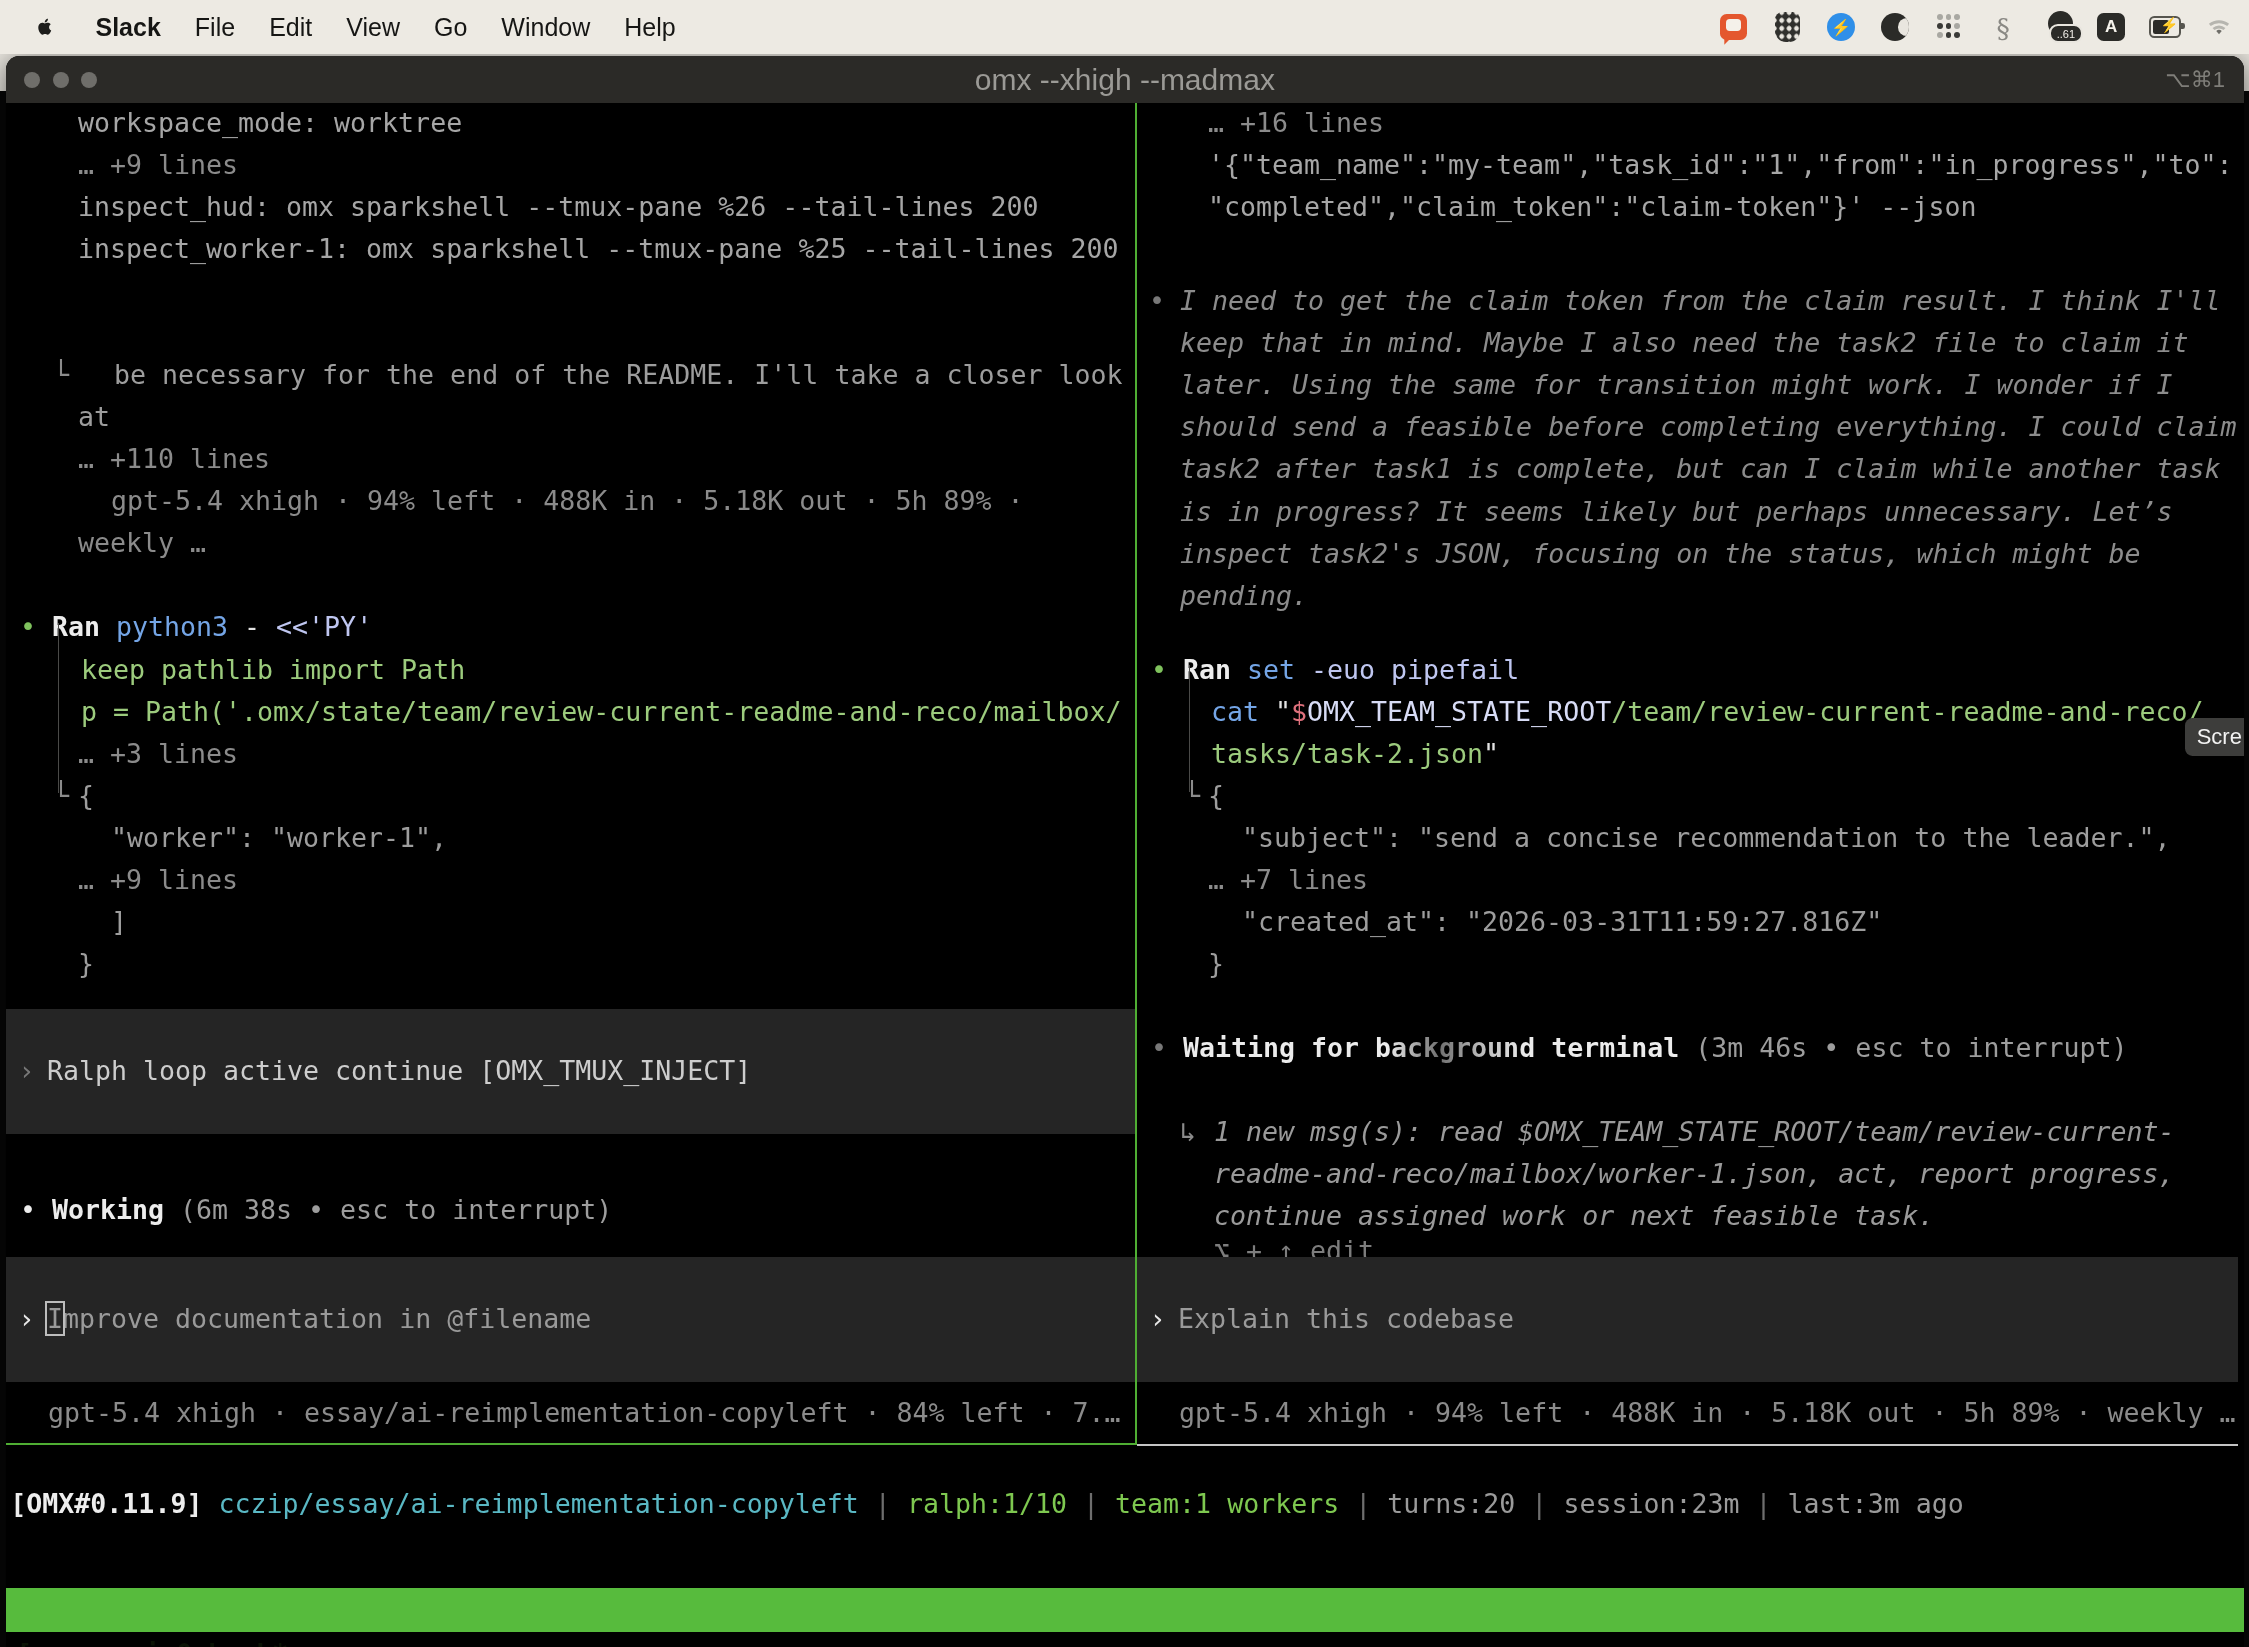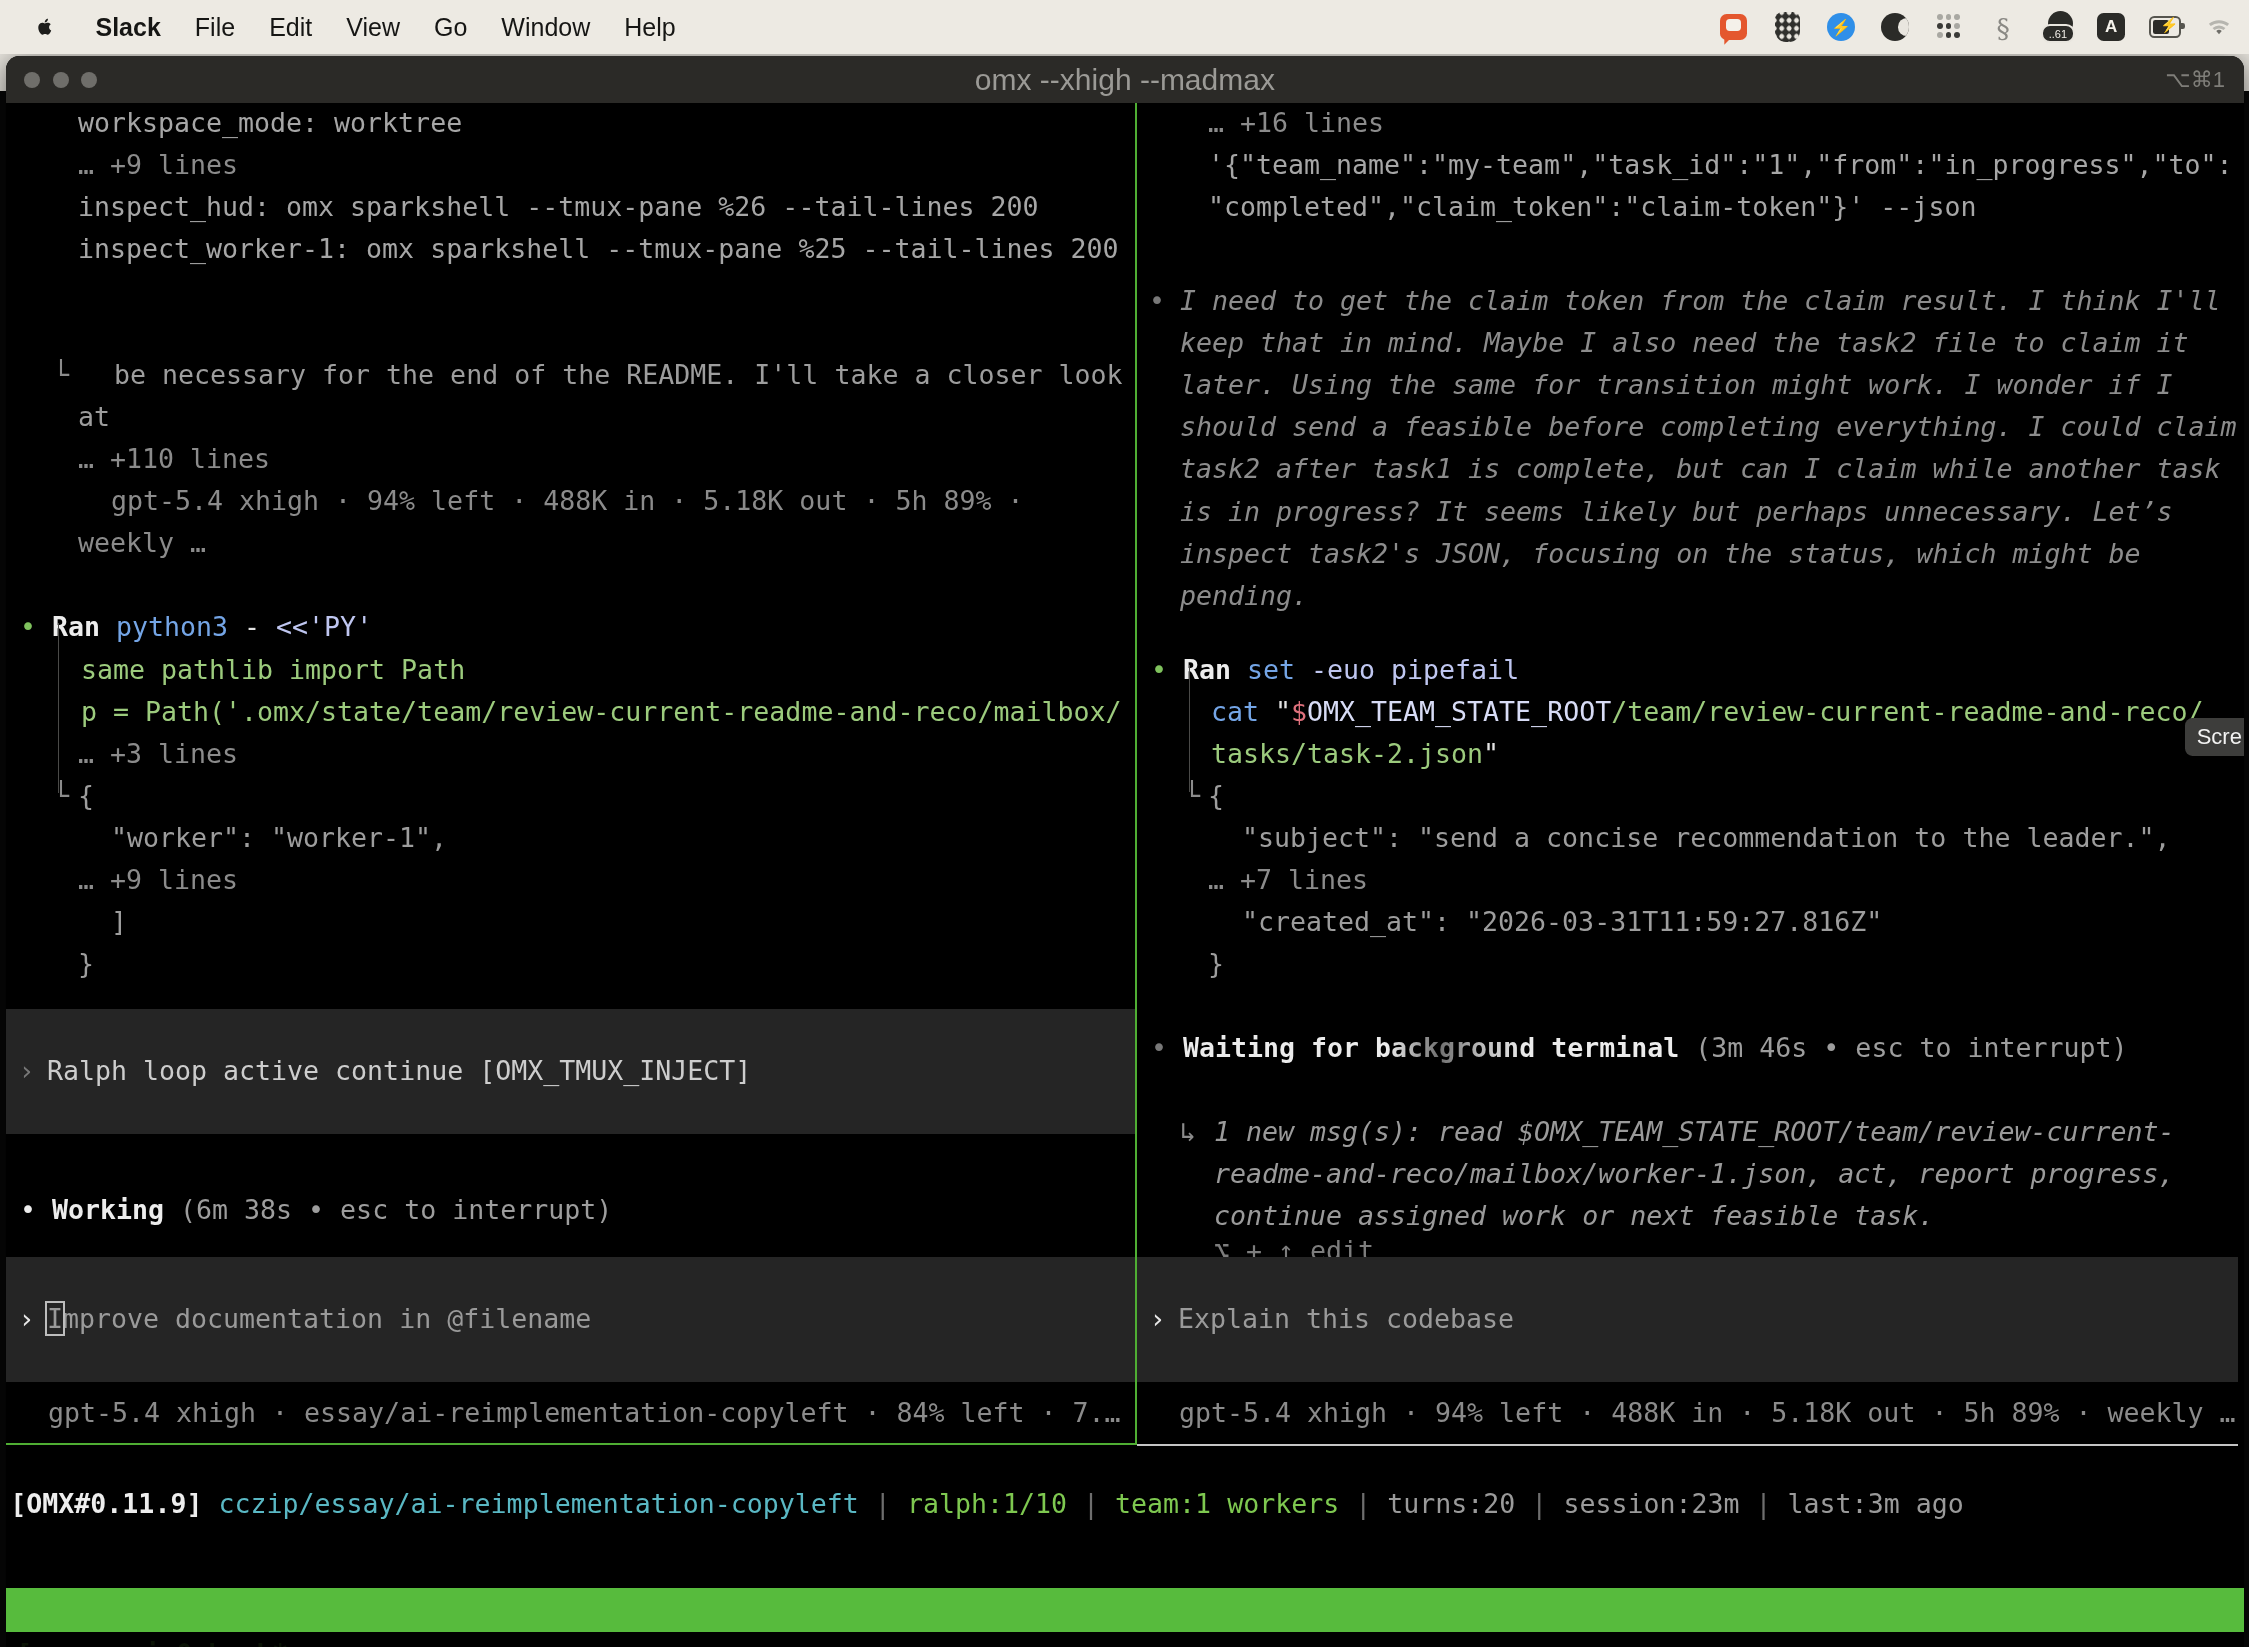--- a/index.html
+++ b/index.html
@@ -23,21 +23,21 @@
   .ic-blue{width:28px;height:28px;border-radius:50%;background:#2f8fe8;color:#fff;font-size:16px;
            display:flex;align-items:center;justify-content:center;}
   .ic-cres{width:28px;height:28px;border-radius:50%;background:#2b2b28;position:relative;overflow:hidden;}
   .ic-cres:before{content:"";position:absolute;right:-6.6px;top:5.2px;width:17.7px;height:17.7px;border-radius:50%;background:#e9e6df;}
   .ic-dots{display:grid;grid-template-columns:repeat(3,7.4px);grid-auto-rows:7.4px;gap:1.5px;}
   .ic-dots i{width:5.9px;height:5.9px;border-radius:50%;background:#a9a8a2;}
   .ic-dots i.d{background:#3a3a37;}
   .ic-squig{font-size:26.6px;color:#8a8984;font-family:"DejaVu Serif",serif;}
   .ic-badge{position:relative;width:32px;height:32px;}
   .ic-badge .c{position:absolute;right:0;top:0;width:25px;height:25px;border-radius:50%;background:#2b2b28;}
-  .ic-badge .p{position:absolute;left:0;bottom:0;min-width:25px;height:14.8px;border-radius:8.9px;background:#2b2b28;
+  .ic-badge .p{position:absolute;left:8px;bottom:0;min-width:25px;height:14.8px;border-radius:8.9px;background:#2b2b28;
                border:2.2px solid #e9e6df;color:#f2efe8;font-size:11px;display:flex;align-items:center;justify-content:center;padding:0 2.2px;}
   .ic-key{width:28px;height:28px;border-radius:6.6px;background:#2b2b28;color:#f5f3ec;font-weight:bold;font-size:17px;
           display:flex;align-items:center;justify-content:center;}
   .ic-batt{position:relative;width:34px;height:17.7px;border:2.2px solid #56554f;border-radius:5.2px;}
   .ic-batt .fill{position:absolute;left:1.5px;top:1.5px;bottom:1.5px;width:16px;background:#2c2b28;border-radius:2.2px;}
   .ic-batt .nub{position:absolute;right:-5.9px;top:4.4px;width:3.7px;height:6.6px;background:#56554f;border-radius:0 2.2px 2.2px 0;}
   .ic-batt .bolt{position:absolute;left:8.9px;top:-2.2px;font-size:14.8px;color:#17170f;}
   
   .desktop-strip{position:absolute;top:54px;left:0;width:100%;height:37px;background:#e9e6df;}
   .window{position:absolute;top:56px;left:5.9px;width:2238px;height:1591px;background:#000;
@@ -179,21 +179,21 @@
       <div class="row c-dim" style="left:47px;top:251px;">└</div>
       <div class="row c-out" style="left:108px;top:251px;">be necessary for the end of the README. I'll take a closer look</div>
       <div class="row c-out" style="left:72px;top:293px;">at</div>
       <div class="row c-dim" style="left:72px;top:335px;">… +110 lines</div>
       <div class="row c-dim" style="left:105px;top:377px;">gpt-5.4 xhigh · 94% left · 488K in · 5.18K out · 5h 89% ·</div>
       <div class="row c-dim" style="left:72px;top:419px;">weekly …</div>
 
       <div class="row" style="left:14px;top:503px;"><span class="b-grn">•</span><span style="padding-left:16px;"><span class="c-wht">Ran </span><span class="c-blue">python3 </span><span class="c-q">- </span><span class="c-lav">&lt;&lt;'PY'</span></span></div>
 
       <div class="vline" style="left:52px;top:520px;height:170px;"></div>
-      <div class="row c-grn" style="left:75px;top:546px;">same pathlib import Path</div>
+      <div class="row c-grn" style="left:75px;top:546px;">keep pathlib import Path</div>
       <div class="row c-grn" style="left:75px;top:588px;">p = Path('.omx/state/team/review-current-readme-and-reco/mailbox/</div>
       <div class="row c-dim" style="left:72px;top:630px;">… +3 lines</div>
       <div class="row c-dim" style="left:47px;top:672px;">└</div>
       <div class="row c-out" style="left:72px;top:672px;">{</div>
       <div class="row c-out" style="left:105px;top:714px;">"worker": "worker-1",</div>
       <div class="row c-dim" style="left:72px;top:756px;">… +9 lines</div>
       <div class="row c-out" style="left:105px;top:798px;">]</div>
       <div class="row c-out" style="left:72px;top:840px;">}</div>
 
       <div class="hlbar" style="left:0;top:906px;width:1129px;height:125px;">

